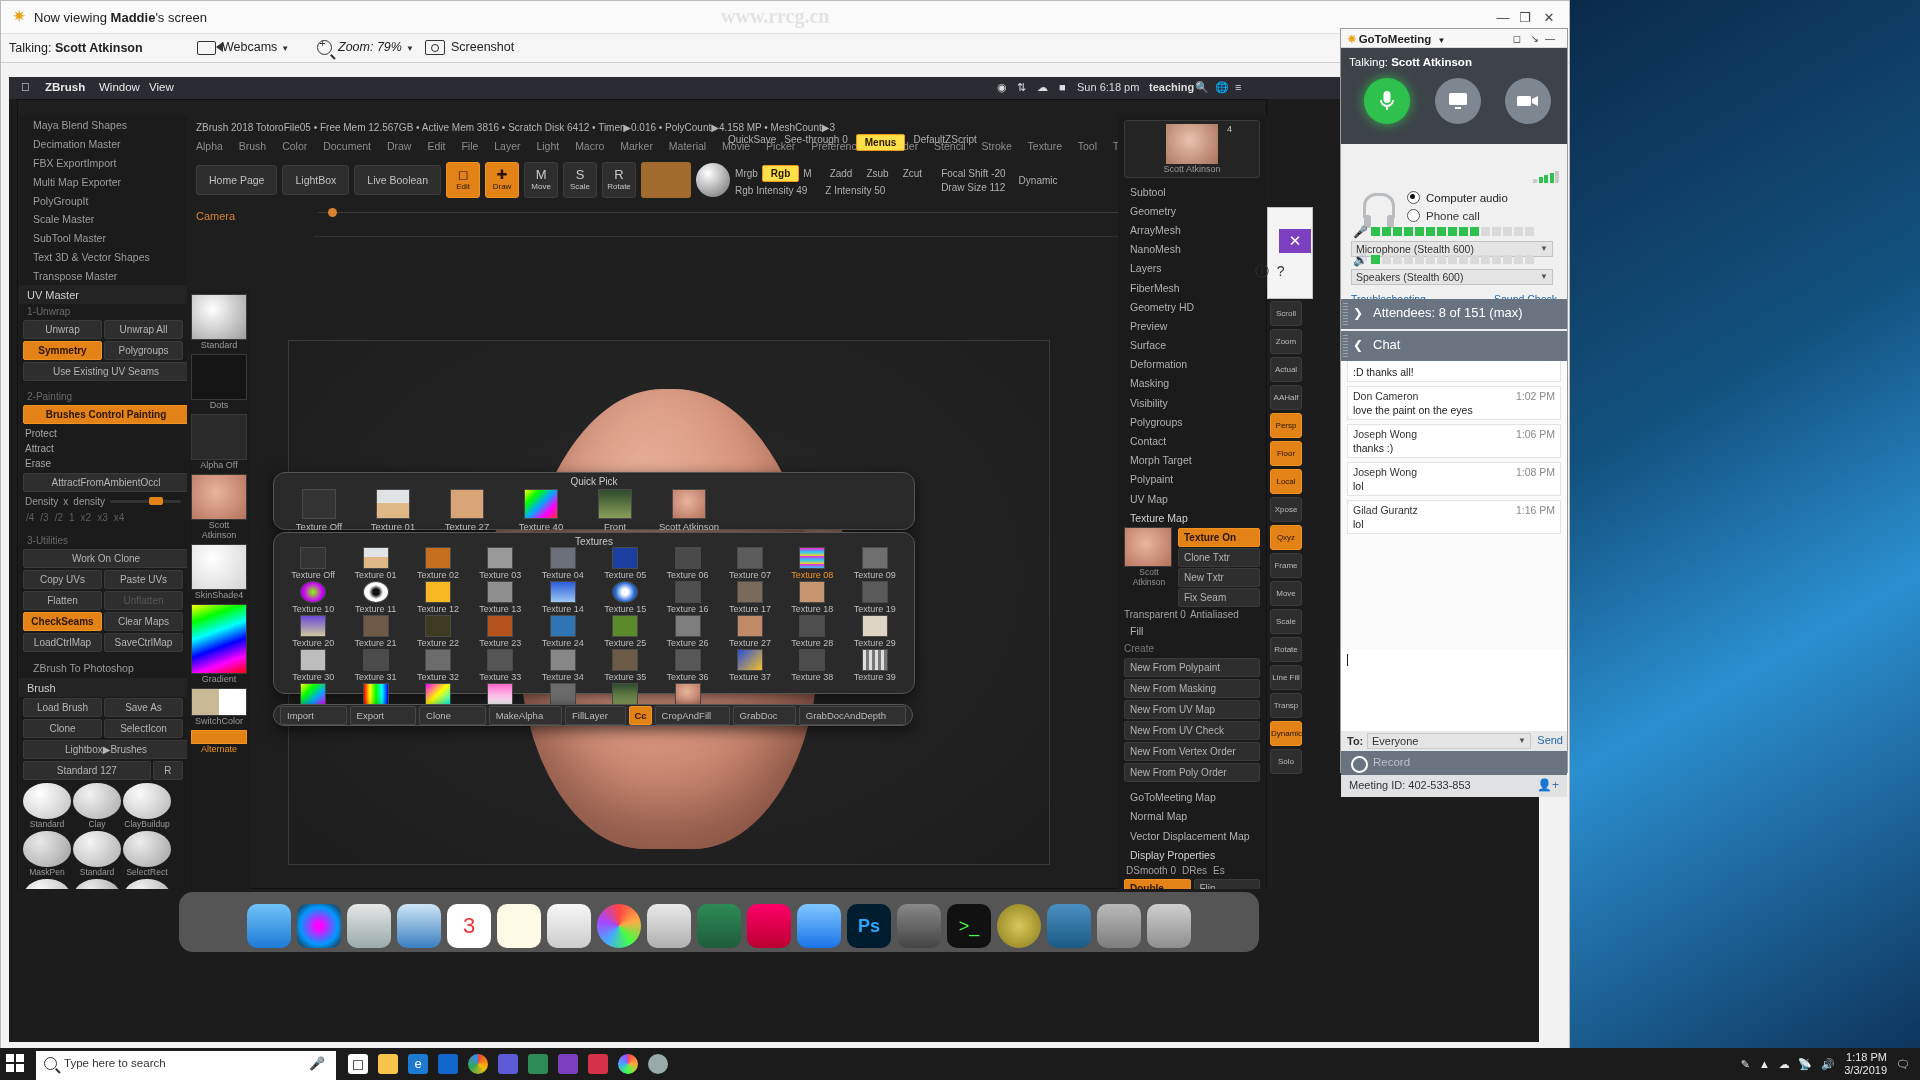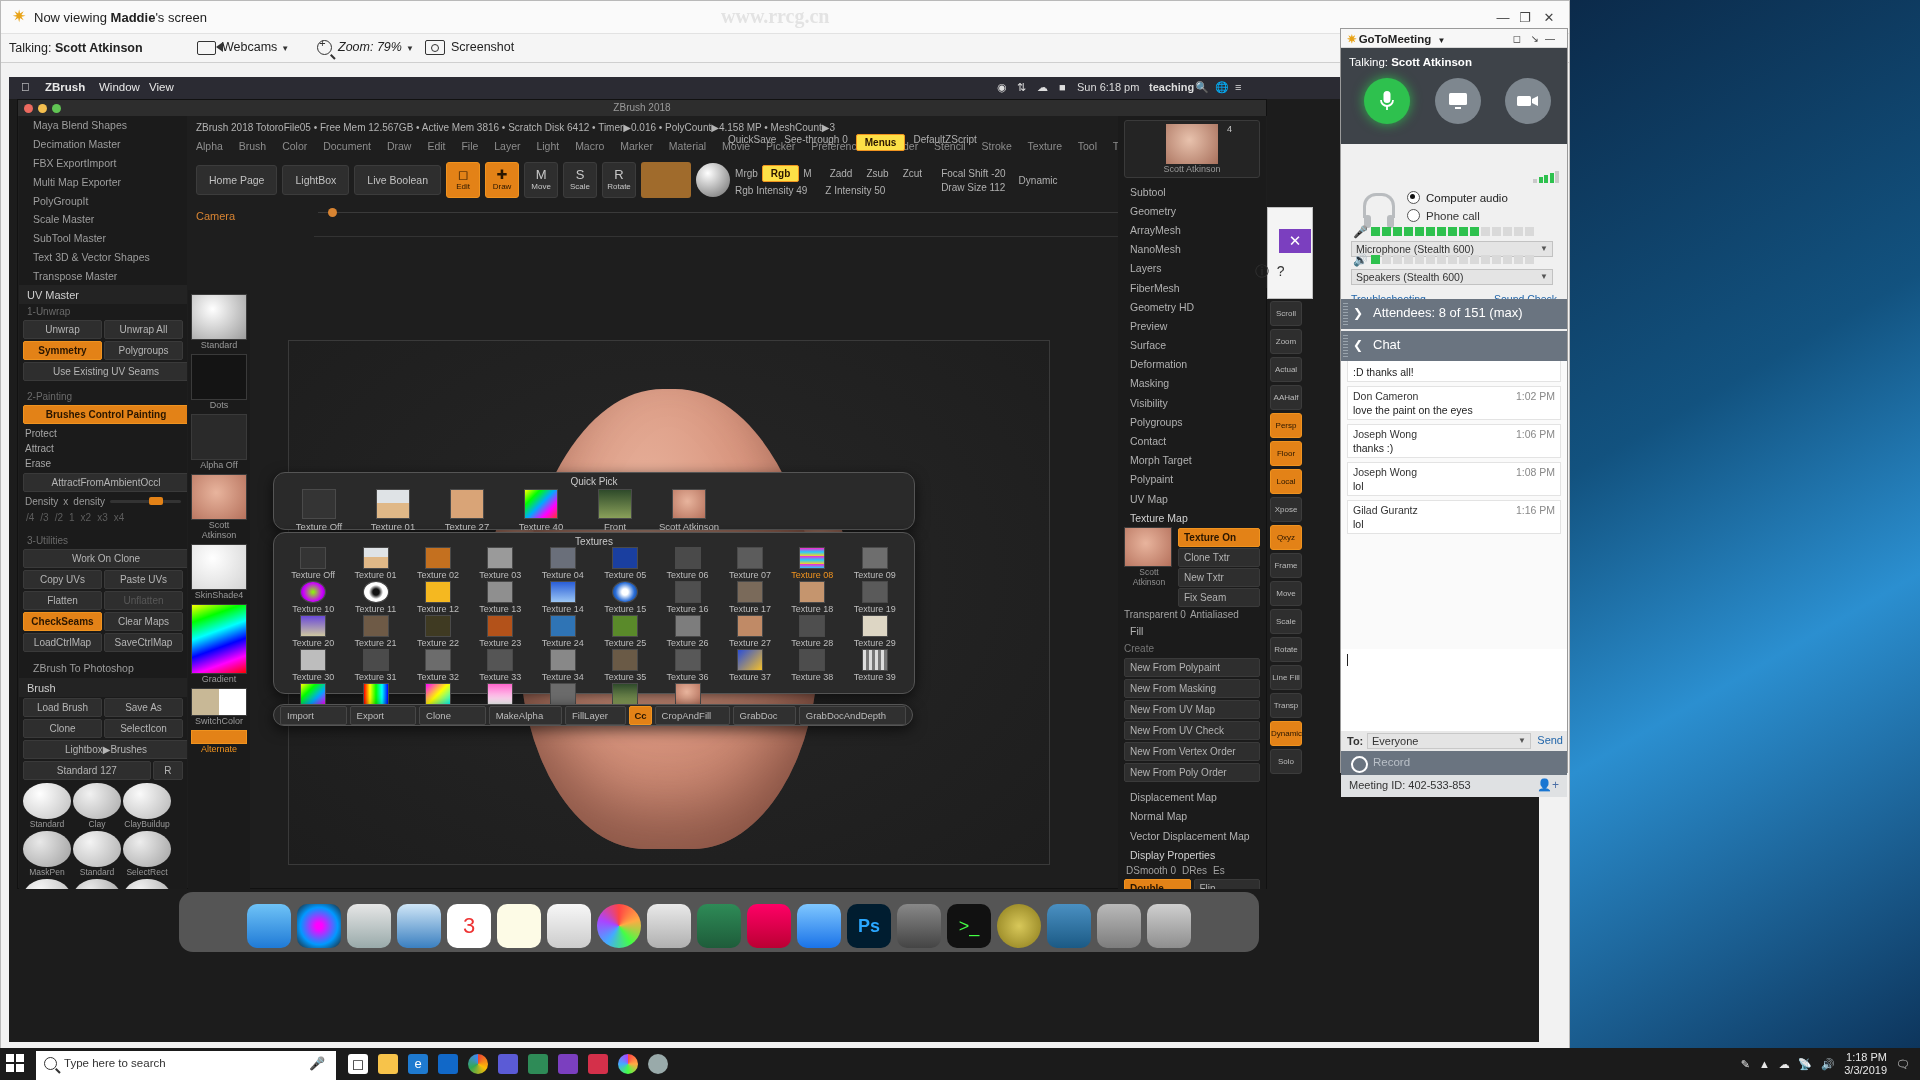--- a/index.html
+++ b/index.html
@@ -303,26 +303,20 @@
       <div class="macright" style="left:1028px;">☁</div>
       <div class="macright" style="left:1050px;">■</div>
       <div class="macright" style="left:1068px;">Sun 6:18 pm</div>
       <div class="macright b" style="left:1140px;font-weight:bold;">teaching</div>
       <div class="macright" style="left:1186px;">🔍</div>
       <div class="macright" style="left:1206px;">🌐</div>
       <div class="macright" style="left:1226px;">≡</div>
     </div>
 
     <div id="zwin">
-      <div id="zwin-bar">
-        <div class="tl" id="tl1"></div>
-        <div class="tl" id="tl2"></div>
-        <div class="tl" id="tl3"></div>
-        <div id="zwin-title">ZBrush 2018</div>
-      </div>
 
       <div id="zleft">
         <div class="plug">Maya Blend Shapes</div>
         <div class="plug">Decimation Master</div>
         <div class="plug">FBX ExportImport</div>
         <div class="plug">Multi Map Exporter</div>
         <div class="plug">PolyGroupIt</div>
         <div class="plug">Scale Master</div>
         <div class="plug">SubTool Master</div>
         <div class="plug">Text 3D &amp; Vector Shapes</div>
@@ -693,21 +687,21 @@
           <span>Antialiased</span>
         </div>
         <div class="rp">Fill</div>
         <div class="rpsub">Create</div>
         <div class="rbtn">New From Polypaint</div>
         <div class="rbtn">New From Masking</div>
         <div class="rbtn">New From UV Map</div>
         <div class="rbtn">New From UV Check</div>
         <div class="rbtn">New From Vertex Order</div>
         <div class="rbtn">New From Poly Order</div>
-        <div class="rp" style="margin-top:6px;">Displacement Map</div>
+        <div class="rp" style="margin-top:6px;">GoToMeeting Map</div>
         <div class="rp">Normal Map</div>
         <div class="rp">Vector Displacement Map</div>
         <div class="rp" style="color:#d0d0d0;">Display Properties</div>
         <div style="display:flex;gap:6px;padding:1px 8px;font-size:10px;color:#a2a2a2;">
           <span>DSmooth 0</span>
           <span>DRes</span>
           <span>Es</span>
         </div>
         <div style="display:flex;gap:3px;padding:2px 6px;">
           <div class="rbtn on" style="margin:0;flex:1;">Double</div>

